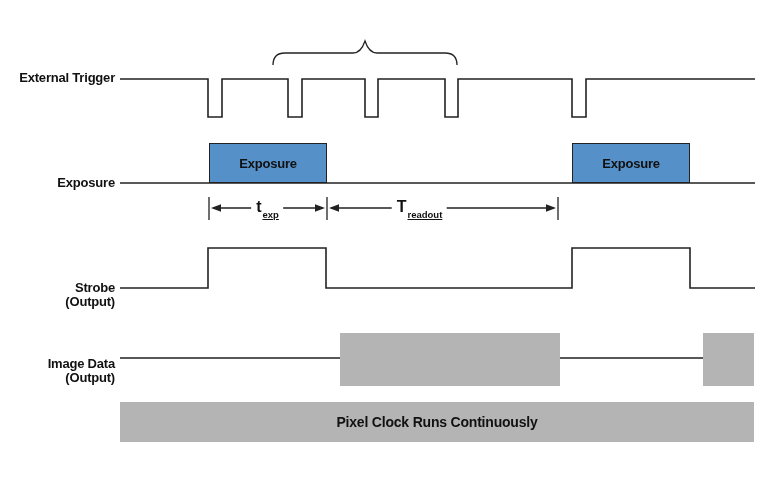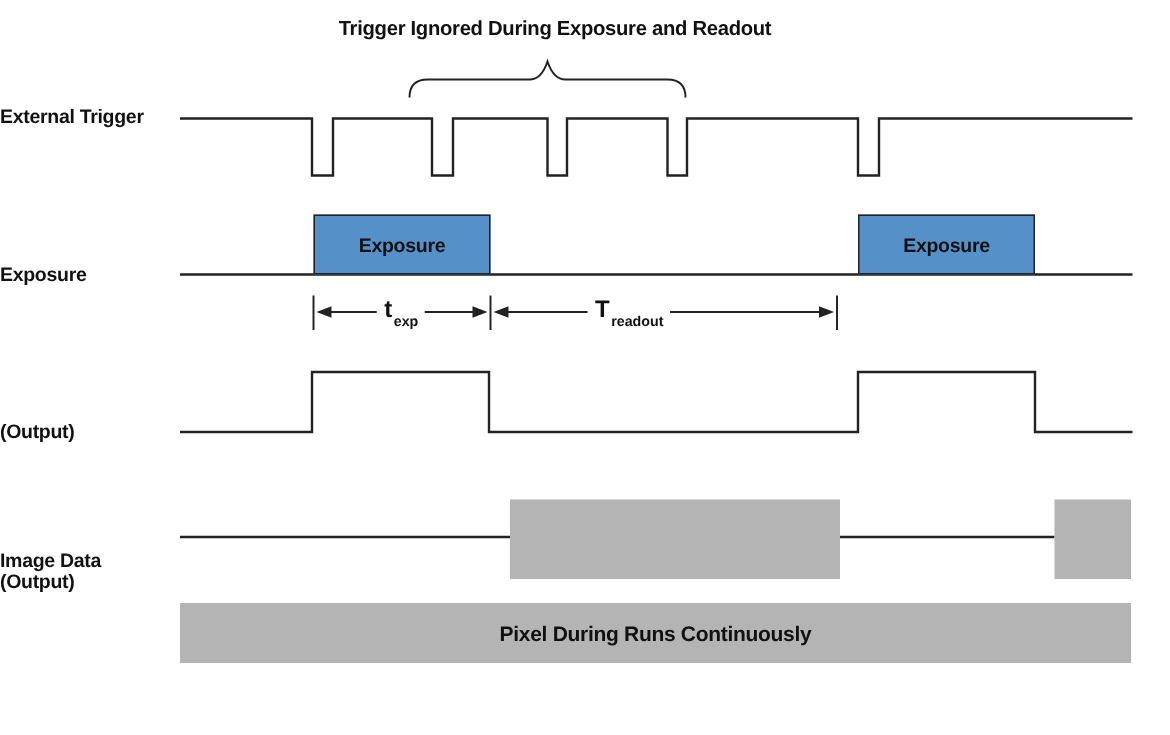--- a/index.html
+++ b/index.html
@@ -21,21 +21,21 @@
   .abs { position: absolute; }
 
   .annotation {
     left: 120px; top: 11px; width: 500px;
     text-align: center;
     font-size: 13.5px; font-weight: bold; letter-spacing: -0.2px;
   }
 
   .sig-label {
     left: 0; width: 115px;
-    text-align: left;
+    text-align: right;
     font-size: 13px; font-weight: bold; line-height: 13.5px;
     letter-spacing: -0.2px;
   }
   .sig-label .sub-line { display: block; }
 
   .exposure-box {
     background: var(--exposure-fill, #5590c8);
     border: 1.5px solid var(--line-color, #222);
     width: 118px; height: 40px; top: 143px;
     display: flex; align-items: center; justify-content: center;
@@ -45,21 +45,21 @@
   .dim-label {
     top: 194px;
     transform: translateX(-50%);
     background: #fff;
     padding: 0 5px;
     font-size: 16px; font-weight: bold; line-height: 26px;
     white-space: nowrap;
   }
   .dim-label sub {
     font-size: 9.5px; font-weight: bold;
-    position: relative; top: 2px; left: 1px; line-height: 0;
+    position: relative; top: 2px; left: 1px; line-height: 0; text-decoration: underline;
   }
 
   .gray-block {
     background: var(--block-fill, #b4b4b4);
     top: 333px; height: 53px;
   }
 
   .pixel-bar {
     left: 120px; top: 402px; width: 634px; height: 40px;
     background: var(--block-fill, #b4b4b4);
@@ -91,31 +91,31 @@
     <path class="sig thin" d="M273 65 Q273 53 285 53 L353 53 Q361 53 365 41 Q369 53 377 53 L445 53 Q457 53 457 65"></path>
 
     <path class="dim" d="M209 197 V220 M327 197 V220 M558 197 V220"></path>
     <path class="dim" d="M213 208 H323 M331 208 H554"></path>
     <path class="arr" d="M211 208 L221 204.2 L221 211.8 Z"></path>
     <path class="arr" d="M325 208 L315 204.2 L315 211.8 Z"></path>
     <path class="arr" d="M329 208 L339 204.2 L339 211.8 Z"></path>
     <path class="arr" d="M556 208 L546 204.2 L546 211.8 Z"></path>
   </svg>
 
-  <div class="abs annotation">Trigger Ignored During Exposure and Readout</div>
 
   <div class="abs sig-label" style="top: 71px;">External Trigger</div>
 
   <div class="abs sig-label" style="top: 176px;">Exposure</div>
 
   <div class="abs sig-label" style="top: 281px;">
+    <span class="sub-line">Strobe</span>
     <span class="sub-line">(Output)</span>
   </div>
 
-  <div class="abs sig-label" style="top: 367px;">
+  <div class="abs sig-label" style="top: 357px;">
     <span class="sub-line">Image Data</span>
     <span class="sub-line">(Output)</span>
   </div>
 
   <div class="abs exposure-box" style="left: 209px;">
     <span>Exposure</span>
   </div>
   <div class="abs exposure-box" style="left: 572px;">
     <span>Exposure</span>
   </div>
@@ -124,17 +124,17 @@
     <span>t</span><sub>exp</sub>
   </div>
   <div class="abs dim-label" style="left: 419px;">
     <span>T</span><sub>readout</sub>
   </div>
 
   <div class="abs gray-block" style="left: 340px; width: 220px;"></div>
   <div class="abs gray-block" style="left: 703px; width: 51px;"></div>
 
   <div class="abs pixel-bar">
-    <span>Pixel During Runs Continuously</span>
+    <span>Pixel Clock Runs Continuously</span>
   </div>
 
 
 </div>
 
 </body></html>

